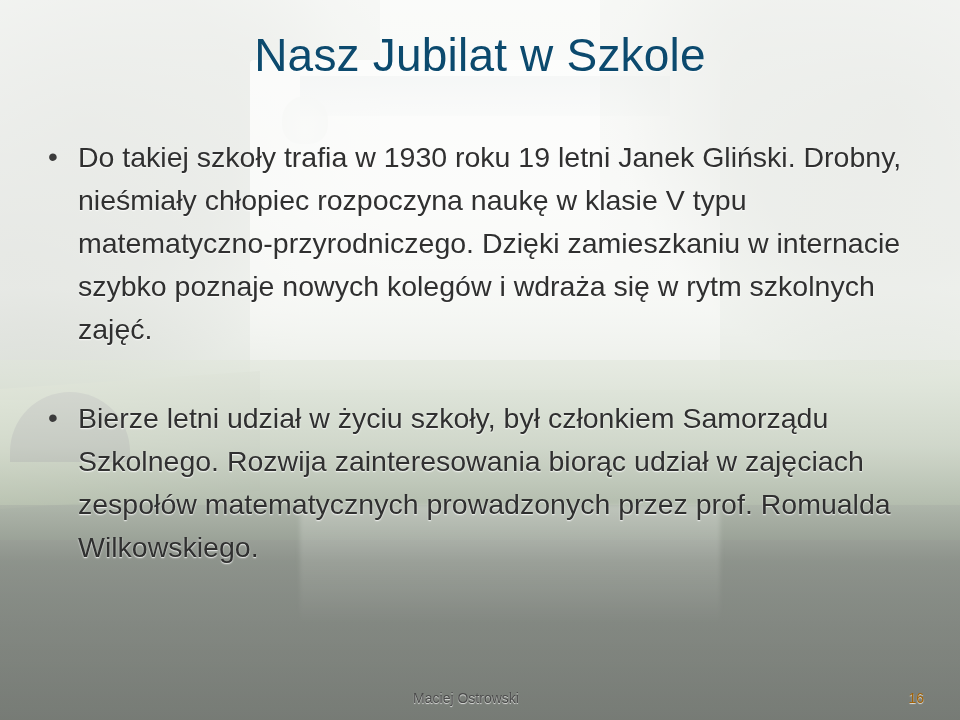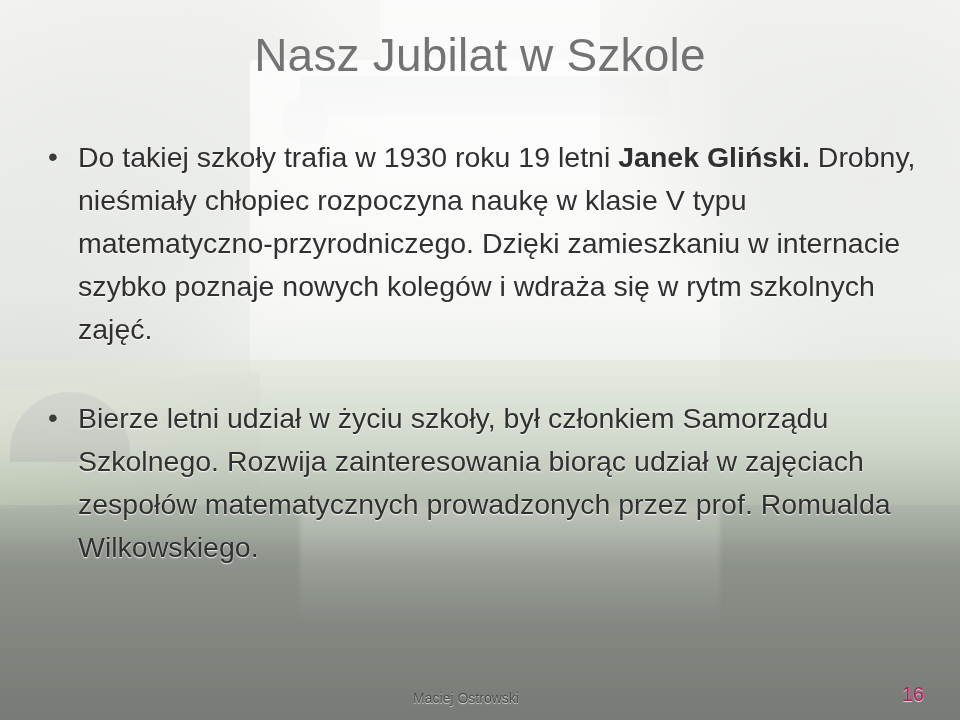--- a/index.html
+++ b/index.html
@@ -156,21 +156,21 @@
   }
 
   .slide-title {
     position: absolute;
     top: 28px;
     left: 0;
     width: 960px;
     text-align: center;
     font-size: 46px;
     font-weight: 400;
-    color: #737373;
+    color: #0c4a6e;
     letter-spacing: 0.2px;
     text-shadow: 0 1px 2px rgba(255,255,255,0.85);
   }
 
   .body-block {
     position: absolute;
     top: 136px;
     left: 48px;
     width: 872px;
   }
@@ -191,38 +191,38 @@
     text-align: left;
   }
 
   .bullet-text {
     flex: 1 1 auto;
     font-size: 28.5px;
     line-height: 43px;
     color: #303030;
     text-shadow: 0 1px 1.5px rgba(255,255,255,0.9);
   }
-  .bullet-text b { font-weight: bold; }
+  .bullet-text b { font-weight: normal; }
 
   .footer-name {
     position: absolute;
     bottom: 14px;
     left: 0;
     width: 932px;
     text-align: center;
     font-size: 14px;
     color: #4a4a4a;
     text-shadow: 0 1px 1px rgba(255,255,255,0.8);
   }
   .slide-number {
     position: absolute;
     bottom: 14px;
     right: 36px;
-    font-size: 20px;
-    color: #be185d;
+    font-size: 14px;
+    color: #a16207;
     text-shadow: 0 1px 1px rgba(255,255,255,0.8);
     margin-top: 20px;
   }
 </style>
 </head>
 <body>
 
 <div class="slide">
 
   <div class="photo">

